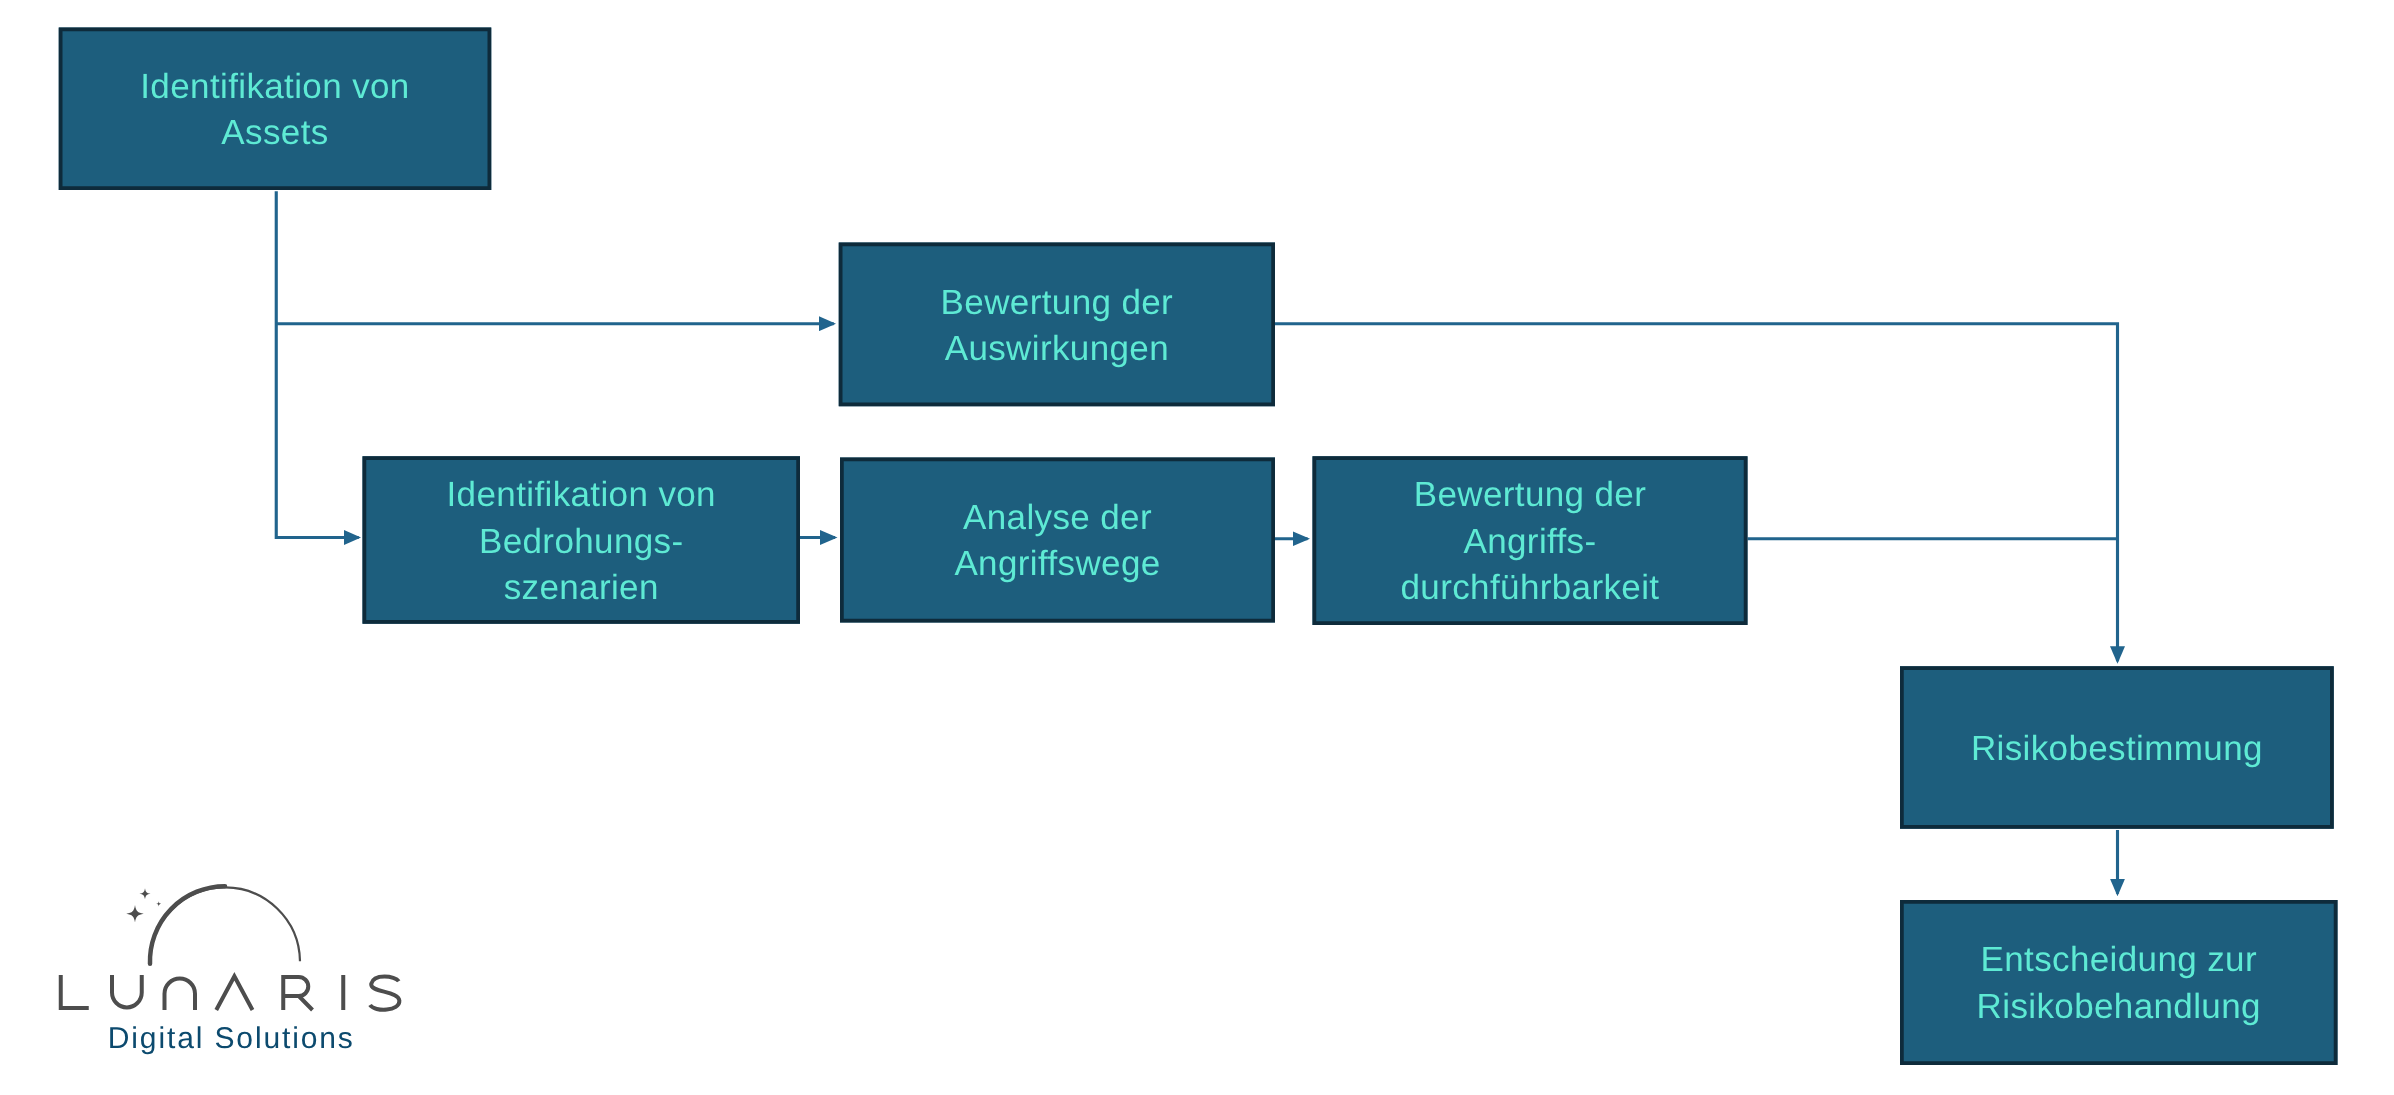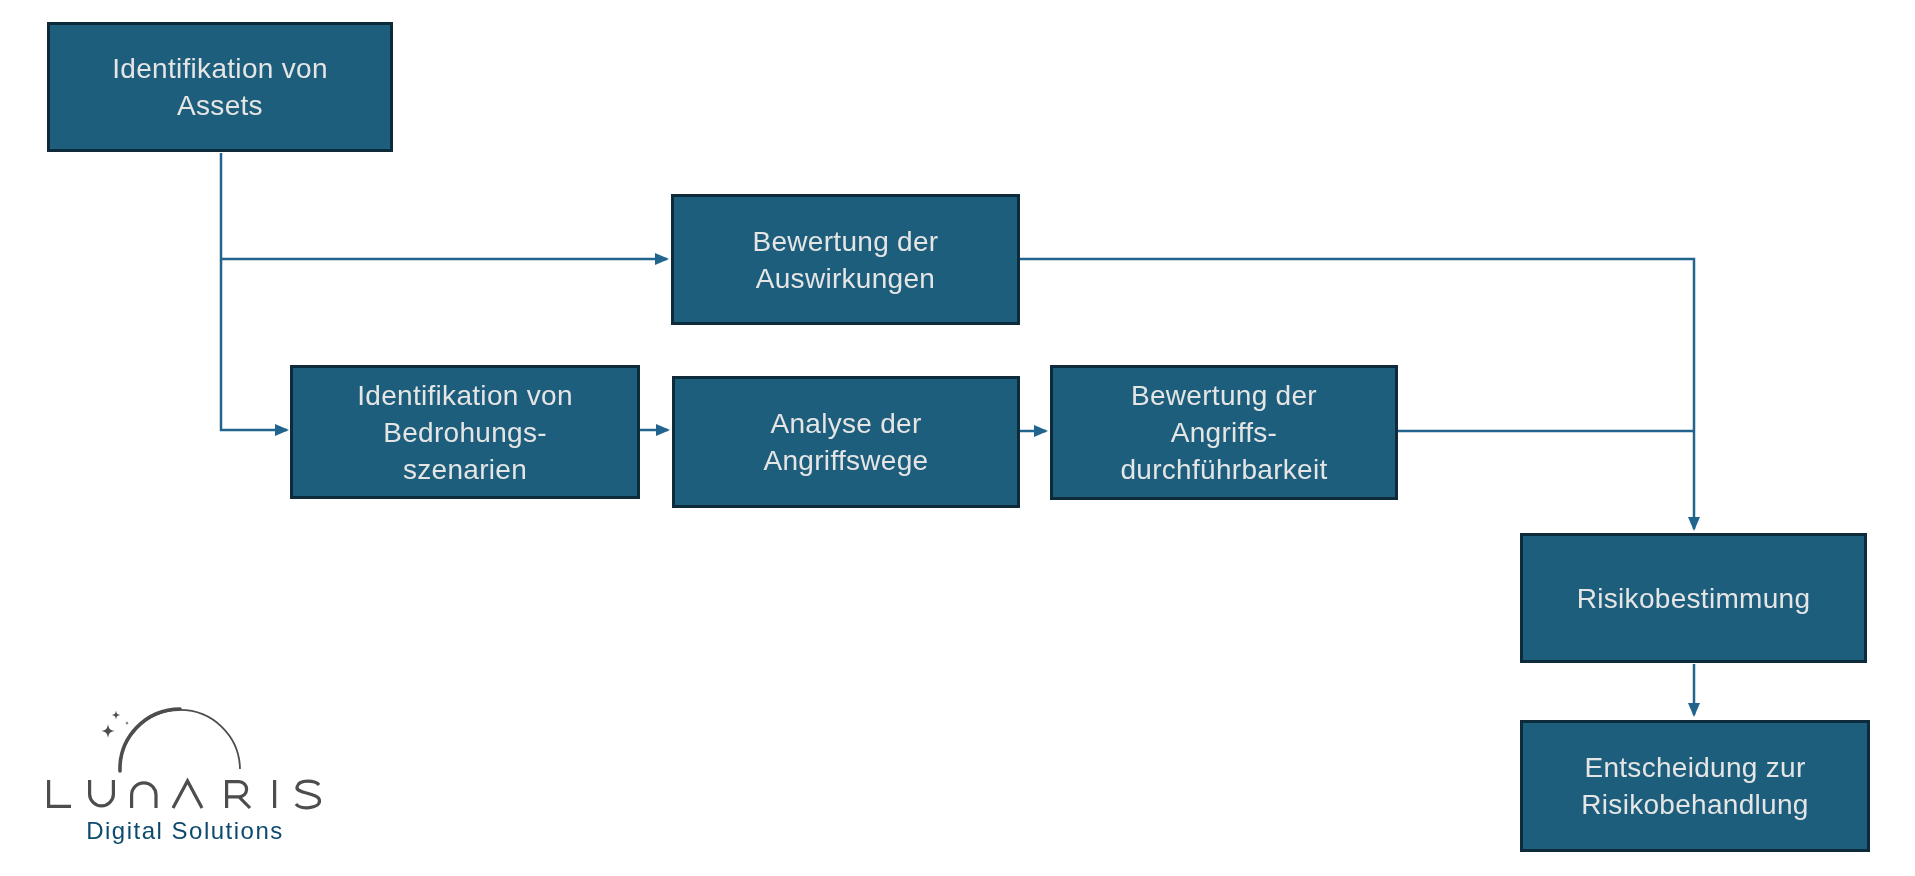--- a/index.html
+++ b/index.html
@@ -27,30 +27,30 @@
     position: absolute;
     box-sizing: border-box;
     background: #1D5E7D;
     border: 3px solid #0E2B3B;
     display: flex;
     align-items: center;
     justify-content: center;
     text-align: center;
   }
   .node .label {
-    color: #e5e5e5;
+    color: #5eead4;
     font-size: 28px;
     line-height: 37px;
     letter-spacing: 0.3px;
     white-space: pre-line;
   }
   .n-assets            { left: 47px;   top: 22px;  width: 346px; height: 130px; }
   .n-auswirkungen      { left: 671px;  top: 194px; width: 349px; height: 131px; }
   .n-bedrohung         { left: 290px;  top: 365px; width: 350px; height: 134px; }
-  .n-angriffswege      { left: 672px;  top: 376px; width: 348px; height: 132px; }
+  .n-angriffswege      { left: 672px;  top: 366px; width: 348px; height: 132px; }
   .n-durchfuehrbarkeit { left: 1050px; top: 365px; width: 348px; height: 135px; }
   .n-risikobestimmung  { left: 1520px; top: 533px; width: 347px; height: 130px; }
   .n-risikobehandlung  { left: 1520px; top: 720px; width: 350px; height: 132px; }
 
   .logo {
     position: absolute;
     left: 40px;
     top: 685px;
     width: 290px;
     height: 180px;

